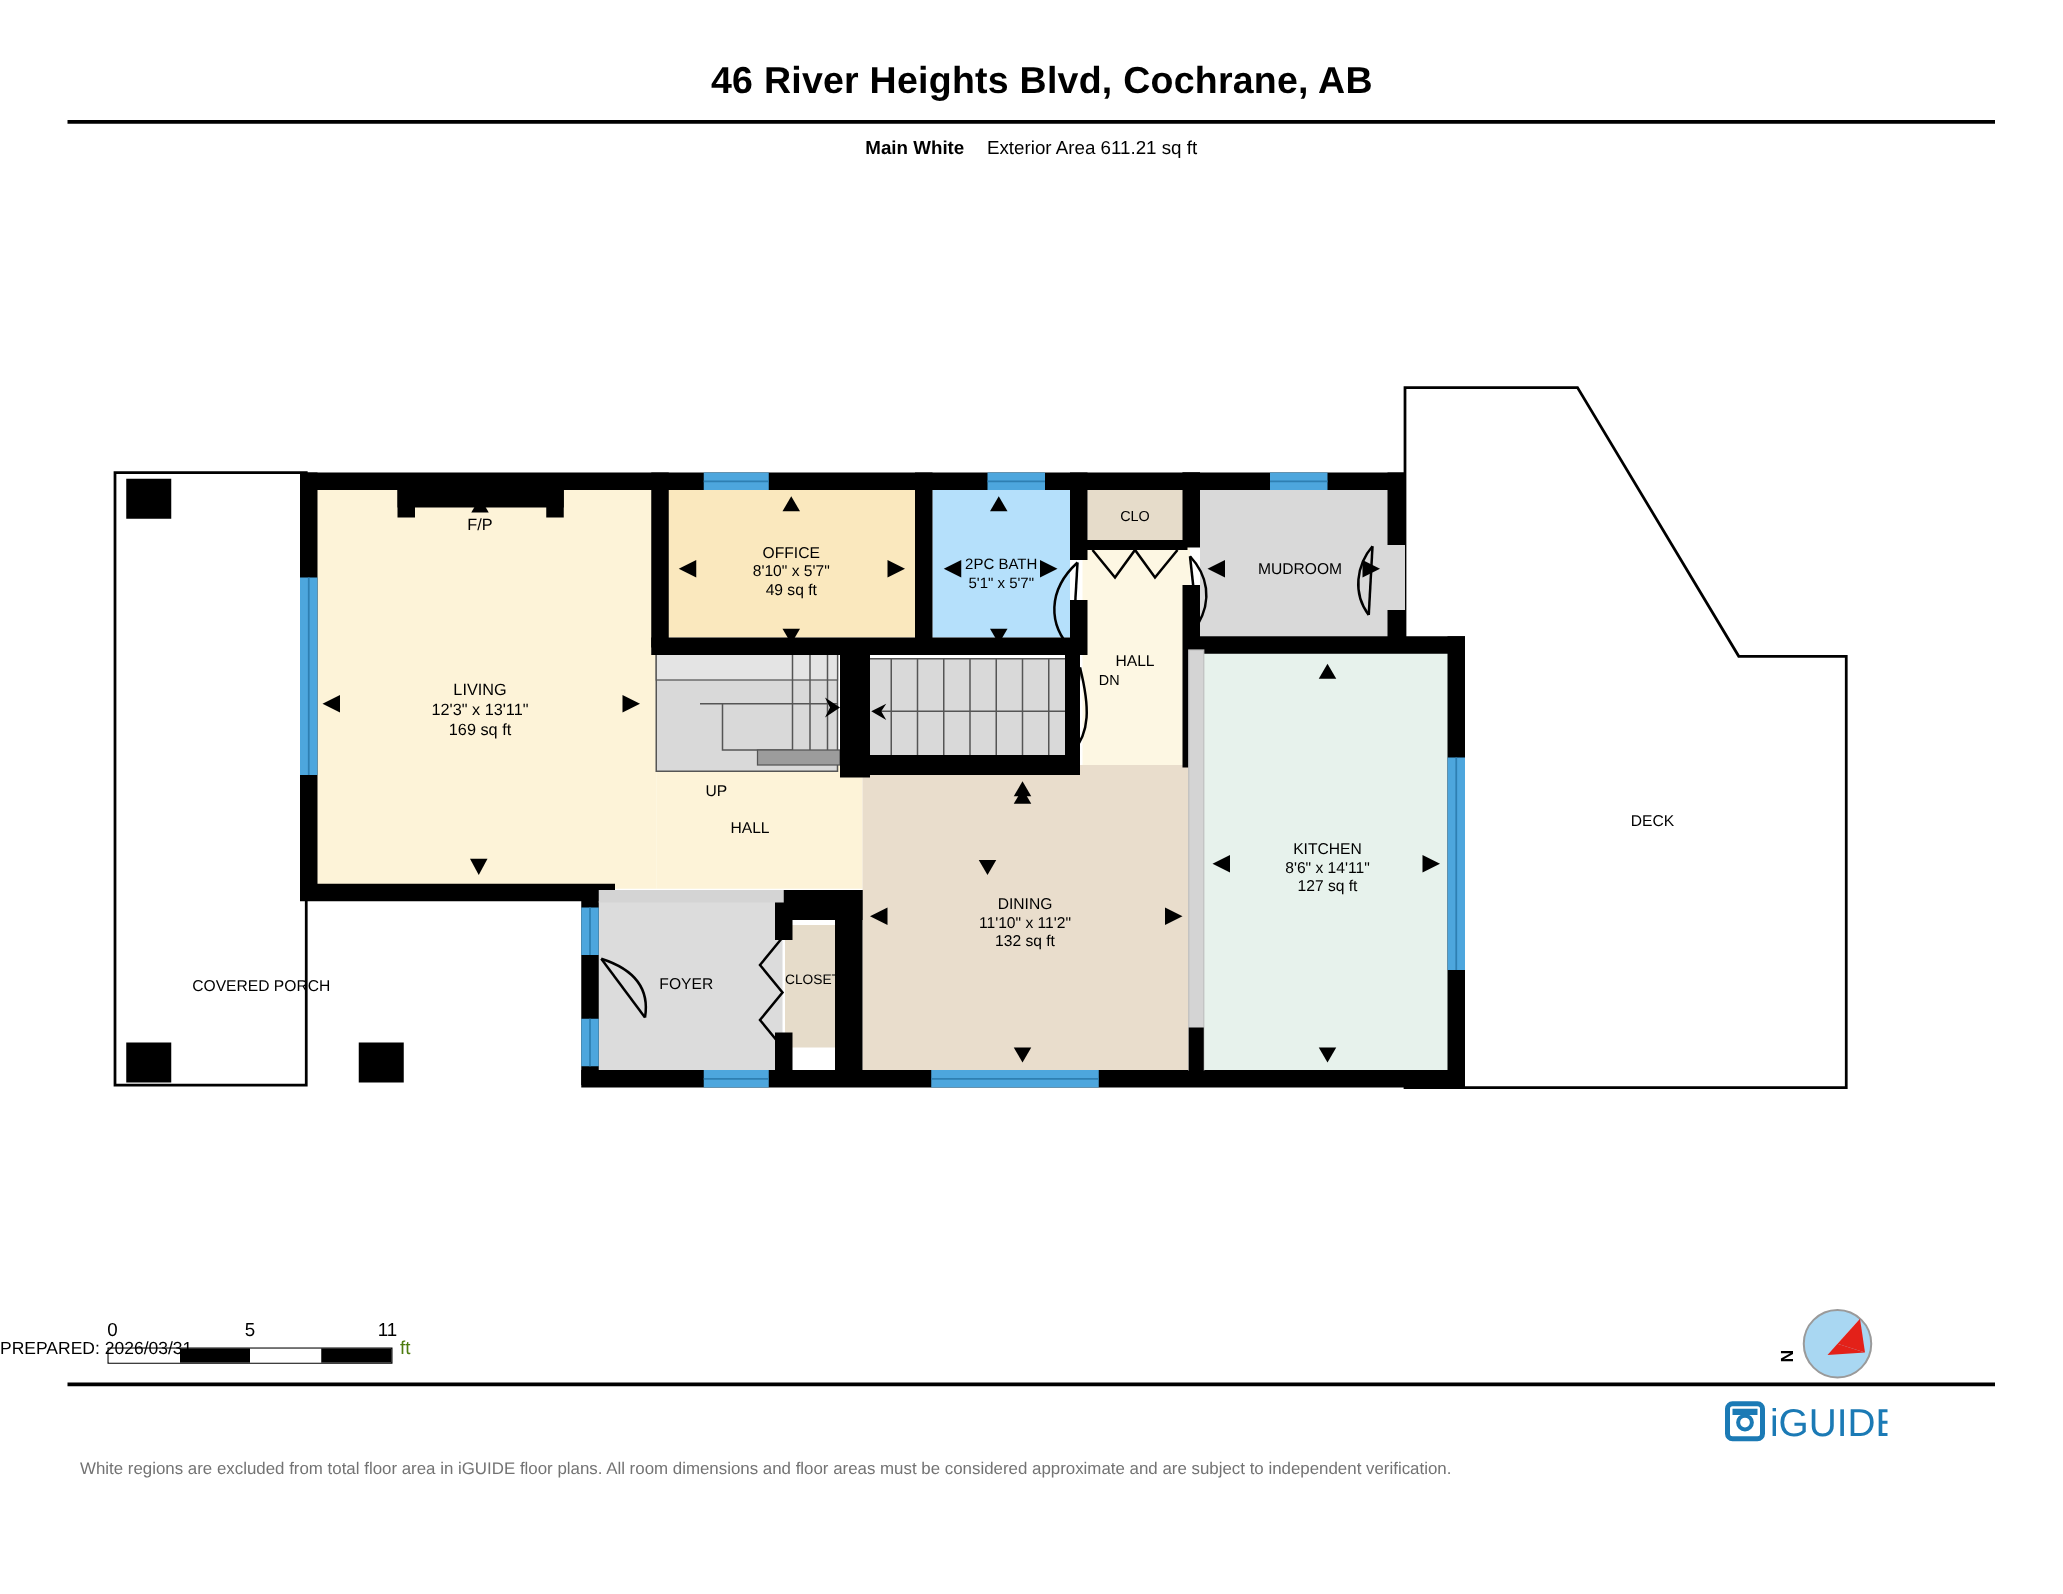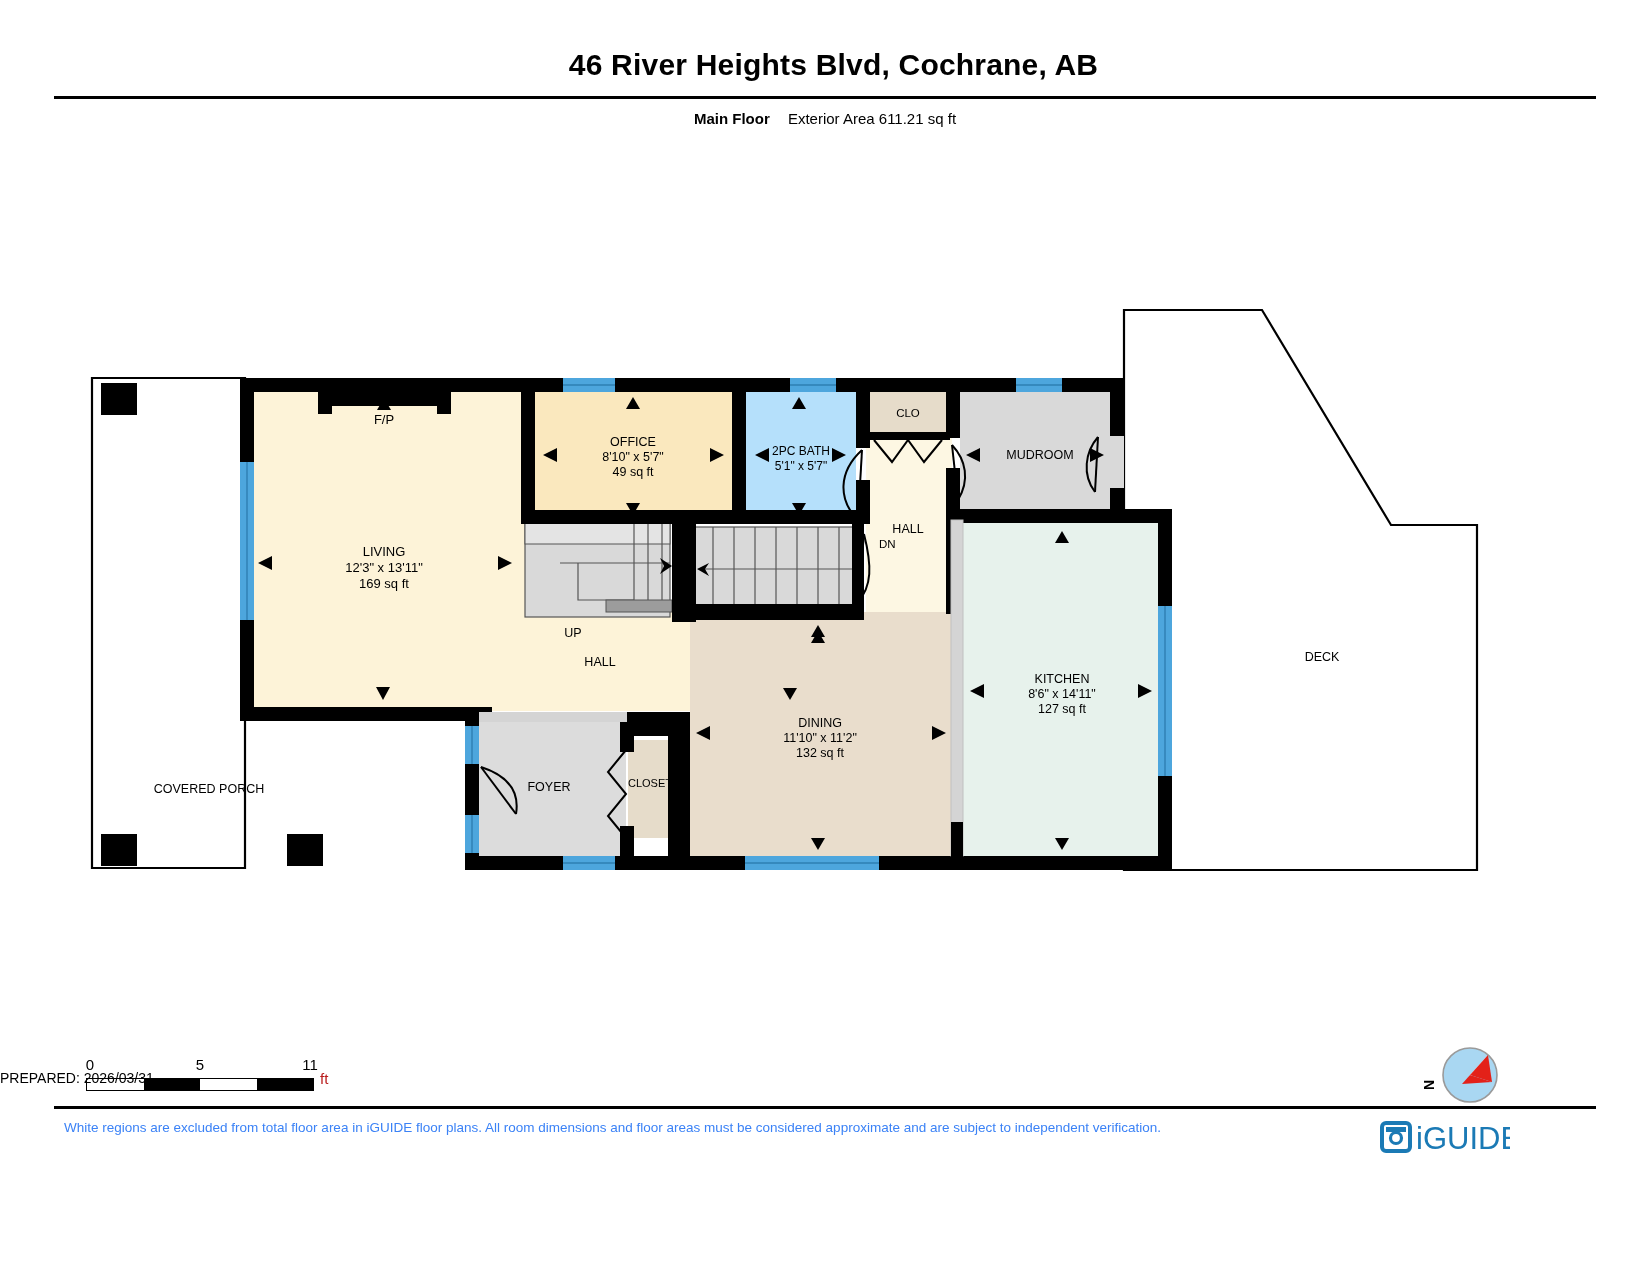--- a/index.html
+++ b/index.html
@@ -39,52 +39,52 @@
   .scale-nums { position: relative; height: 20px; font-size: 15px; color:#000; }
   .scale-nums span { position: absolute; top: 0; transform: translateX(-50%); }
   .scale-bar {
     position: relative; height: 13px; width: 228px;
     border: 1.5px solid #000; display: flex; margin-top: 2px;
   }
   .scale-seg { flex: 1 1 0; }
   .scale-seg.dark { background: #000; }
   .scale-seg.light { background: #fff; }
   .scale-unit {
-    position: absolute; left: 234px; top: 14px; font-size: 15px; color: #b91c1c;
+    position: absolute; left: 234px; top: 14px; font-size: 15px; color: #4d7c0f;
   }
 
   #prepared {
     position: absolute; left: 0; top: 1070px; width: 1650px;
     text-align: left; font-size: 14px; color: #000;
   }
 
   #footer-rule {
     position: absolute; left: 54px; top: 1106px; width: 1542px; height: 0;
     border-top: 3px solid #000;
   }
   #disclaimer {
-    position: absolute; left: 64px; top: 1120px; width: 1300px;
-    font-size: 13.5px; color: #3b82f6;
+    position: absolute; left: 64px; top: 1167px; width: 1300px;
+    font-size: 13.5px; color: #737373;
   }
 
   
   #compass { position: absolute; left: 1404px; top: 1038px; width: 110px; height: 74px; }
 
   
   #logo { position: absolute; left: 1380px; top: 1117px; width: 130px; height: 42px; }
 </style>
 </head>
 <body>
 
 <div id="page">
 
   <div id="title">46 River Heights Blvd, Cochrane, AB</div>
   <div id="title-rule"></div>
   <div id="subtitle">
-    <span class="floor-name">Main Floor</span>
+    <span class="floor-name">Main White</span>
     <span class="area-text">Exterior Area 611.21 sq ft</span>
   </div>
 
   <svg id="plan" viewBox="0 0 1650 1275">
     <defs>
       <g id="arrowUp">
           <path d="M0,0 L-5,11 L0,7 L5,11 Z" fill="#000"></path>
         </g>
     </defs>
 

